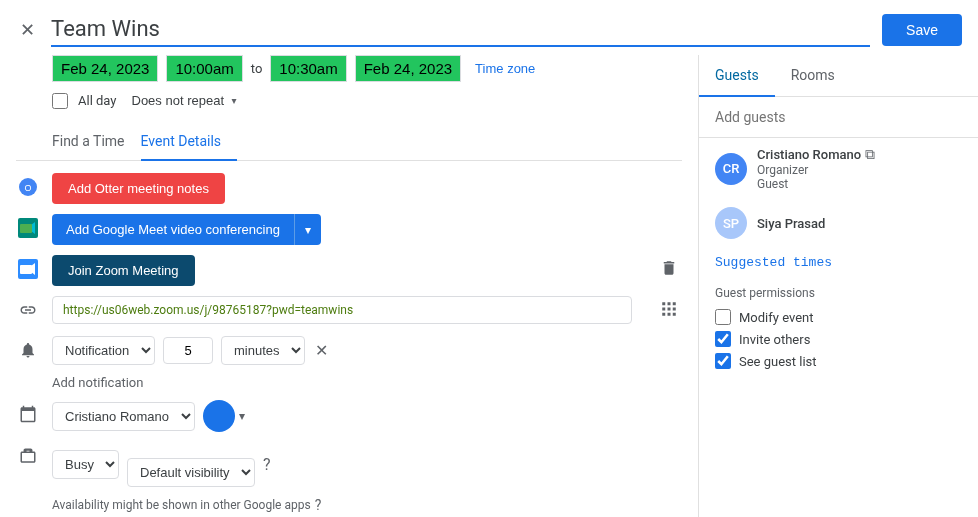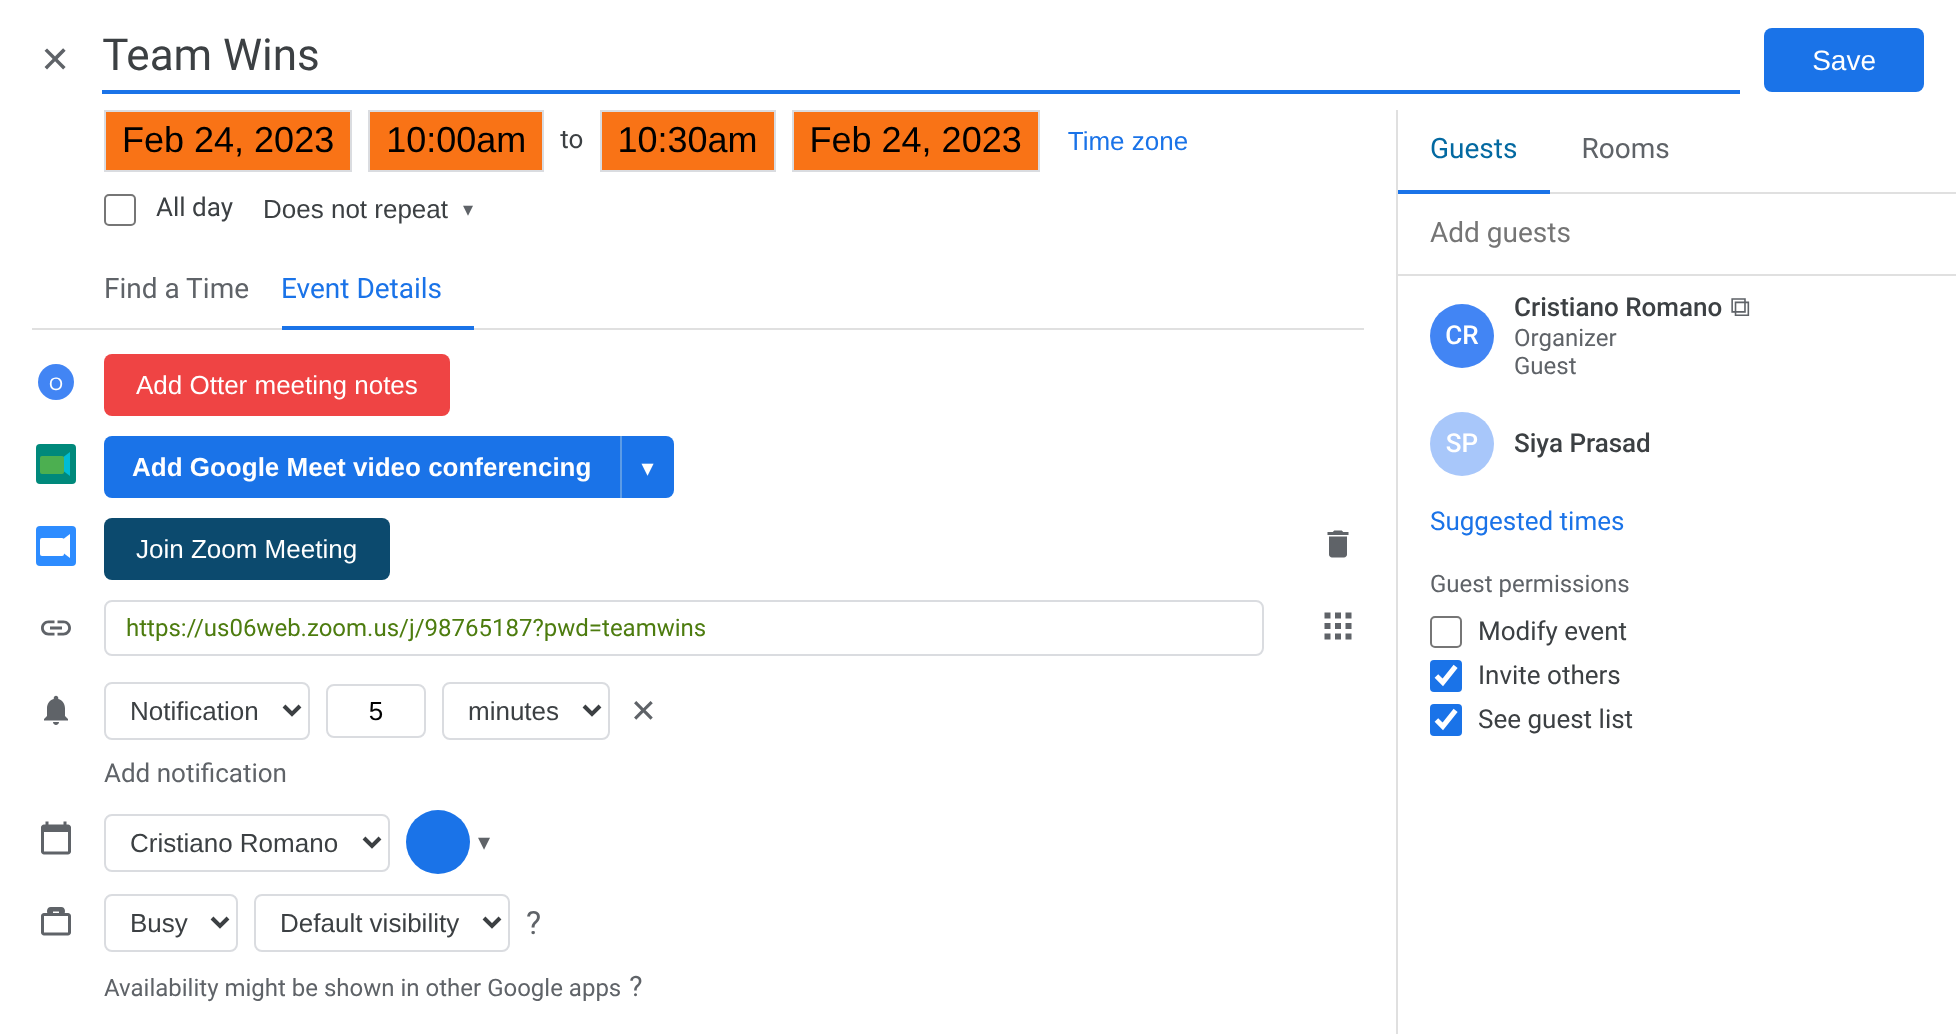--- a/index.html
+++ b/index.html
@@ -83,23 +83,23 @@
       align-items: center;
       gap: 8px;
       margin-bottom: 8px;
       padding-left: 36px;
     }
 
     .date-chip, .time-chip {
       border: 1px solid #dadce0;
       border-radius: 0;
       padding: 4px 8px;
-      font-size: 18px;
-      cursor: pointer;
-      background: #f97316;
+      font-size: 15px;
+      cursor: pointer;
+      background: #22c55e;
     }
 
     .to-label {
       font-size: 13px;
       color: #3c4043;
     }
 
     .timezone-btn {
       background: none;
       border: none;
@@ -215,21 +215,21 @@
     }
 
     
     .meet-btn {
       background: #1a73e8;
       color: #fff;
       border: none;
       border-radius: 4px 0 0 4px;
       padding: 8px 14px;
       font-size: 13px;
-      font-weight: 700;
+      font-weight: 400;
       cursor: pointer;
     }
 
     .meet-btn-arrow {
       background: #1a73e8;
       color: #fff;
       border: none;
       border-left: 1px solid #5c9ce6;
       border-radius: 0 4px 4px 0;
       padding: 8px 10px;
@@ -345,20 +345,21 @@
     }
 
     .visibility-select {
       border: 1px solid #dadce0;
       border-radius: 4px;
       padding: 5px 8px;
       font-size: 13px;
       cursor: pointer;
       background: #fff;
       color: #3c4043;
+      margin-top: 16px;
     }
 
     .help-icon {
       color: #5f6368;
       font-size: 16px;
       cursor: pointer;
     }
 
     .availability-note {
       font-size: 12px;
@@ -439,20 +440,21 @@
     .guest-sub {
       font-size: 12px;
       color: #5f6368;
     }
 
     .suggested-times {
       padding: 8px 16px;
       font-size: 13px;
       color: #1a73e8;
       cursor: pointer;
+      font-family: Liberation Mono, monospace;
     }
 
     .permissions-section {
       padding: 8px 16px;
     }
 
     .permissions-title {
       font-size: 12px;
       color: #5f6368;
       margin-bottom: 6px;

